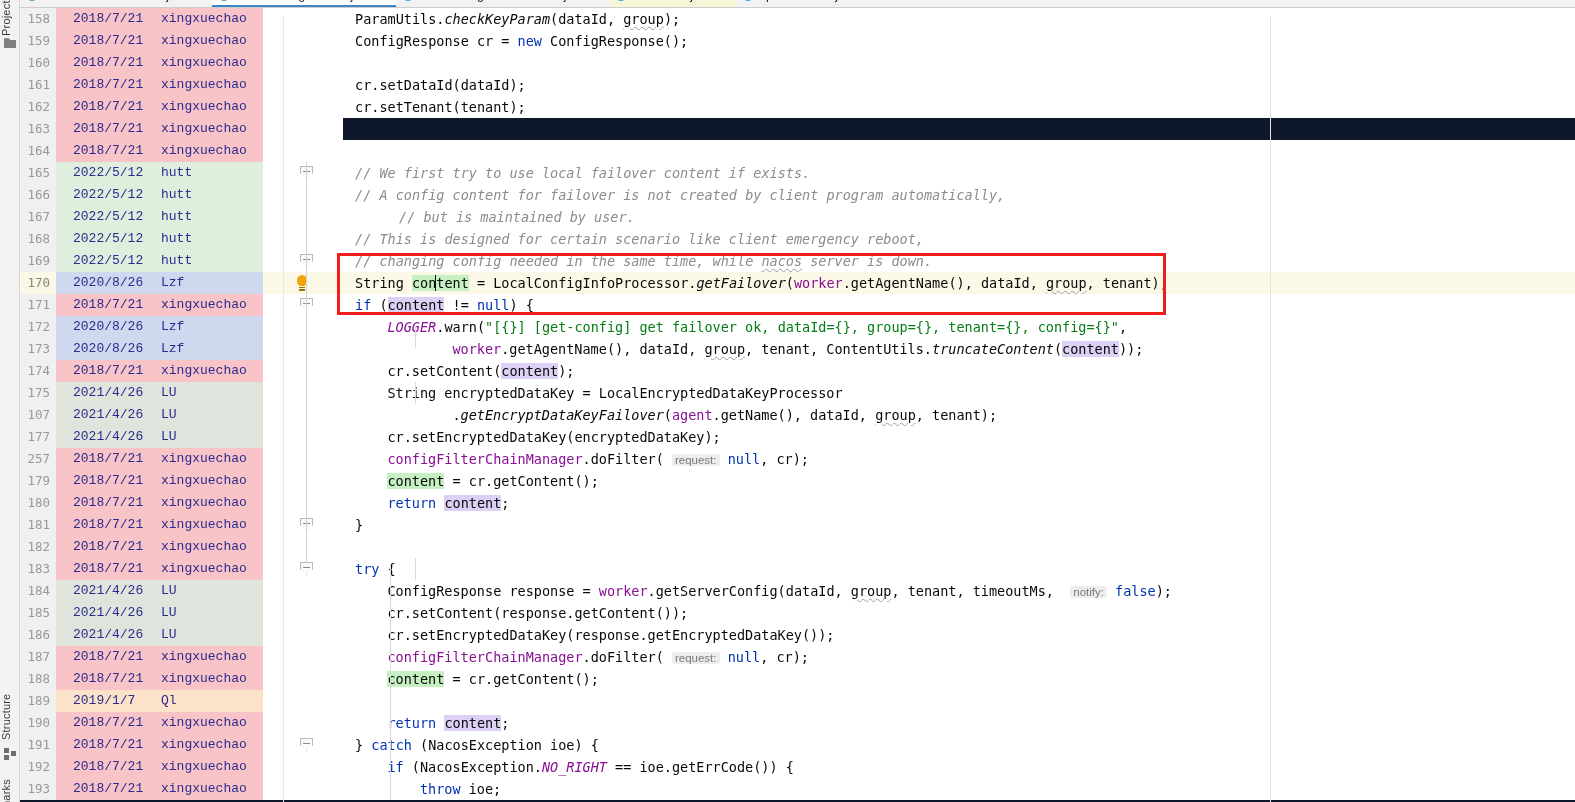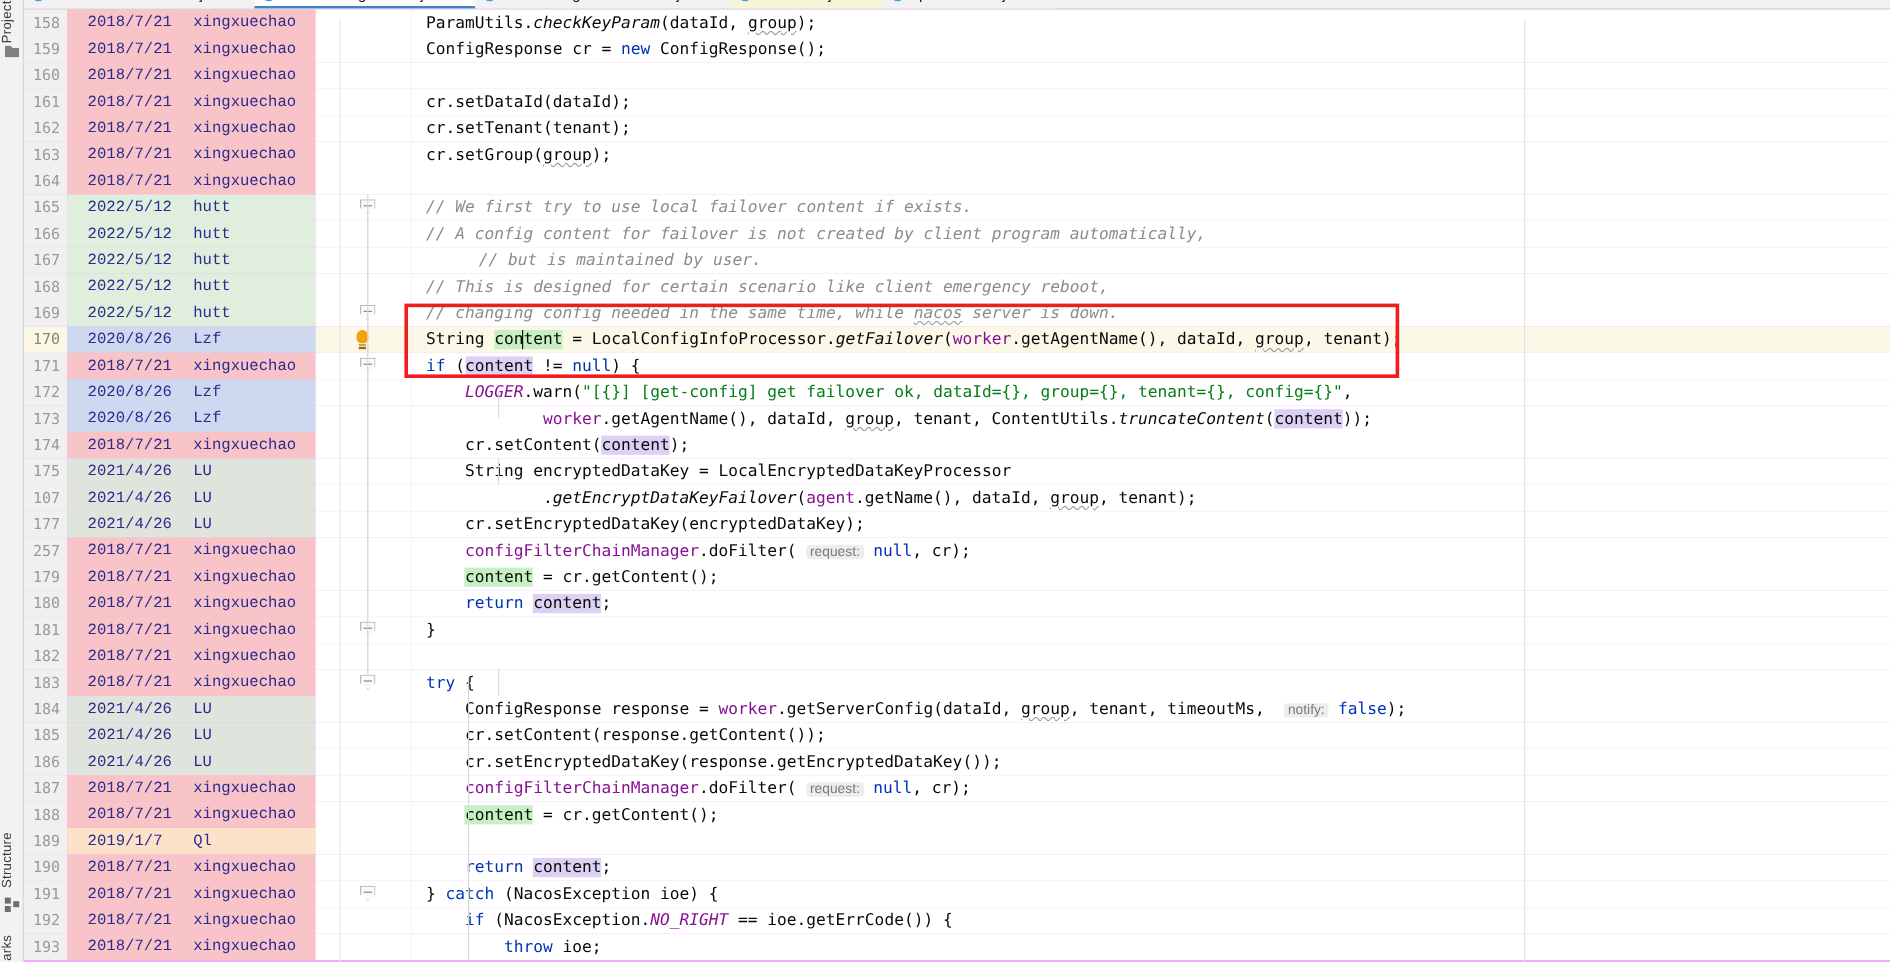--- a/index.html
+++ b/index.html
@@ -71,21 +71,21 @@
     top: 748px;
     background:
       linear-gradient(#6e6e6e,#6e6e6e) 0 0/5px 5px no-repeat,
       linear-gradient(#6e6e6e,#6e6e6e) 7px 3px/5px 5px no-repeat,
       linear-gradient(#6e6e6e,#6e6e6e) 0 7px/5px 5px no-repeat;
   }
 
   
   .editorwrap {
     position: absolute; left: 20px; top: 8px; right: 0; bottom: 0;
-    background: #f0abfc;
+    background: #0f172a;
   }
   .rowlist { position: absolute; left: 0; top: 0; width: 100%; }
   .row { display: flex; height: 22px; line-height: 22px; }
 
   .lnum {
     width: 36px; flex: 0 0 36px; text-align: right; padding-right: 6px;
     font-family: "DejaVu Sans Mono", monospace; font-size: 12.5px;
     color: #999999; background: #f0f0f0;
   }
   .row.current .lnum { background: #fbf8e8; color: #8a8a6a; }
@@ -249,21 +249,20 @@
         <div class="row">
           <div class="lnum">162</div>
           <div class="blame" style="background: rgb(249, 196, 199);"><span class="bdate">2018/7/21</span><span class="bauth">xingxuechao</span></div>
           <div class="gut"></div>
           <div class="code"><span style="padding-left: 0px;">cr.setTenant(tenant);</span></div>
         </div>
         <div class="row">
           <div class="lnum">163</div>
           <div class="blame" style="background: rgb(249, 196, 199);"><span class="bdate">2018/7/21</span><span class="bauth">xingxuechao</span></div>
           <div class="gut"></div>
-          <div class="code"><span style="padding-left: 0px;">cr.setGroup(<span class="sq">group</span>);</span></div>
         </div>
         <div class="row">
           <div class="lnum">164</div>
           <div class="blame" style="background: rgb(249, 196, 199);"><span class="bdate">2018/7/21</span><span class="bauth">xingxuechao</span></div>
           <div class="gut"></div>
           <div class="code"><span style="padding-left: 0px;"></span></div>
         </div>
         <div class="row">
           <div class="lnum">165</div>
           <div class="blame" style="background: rgb(223, 238, 221);"><span class="bdate">2022/5/12</span><span class="bauth">hutt</span></div>

